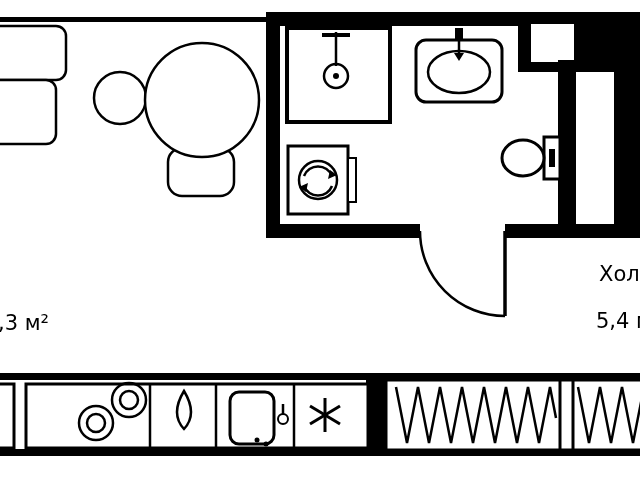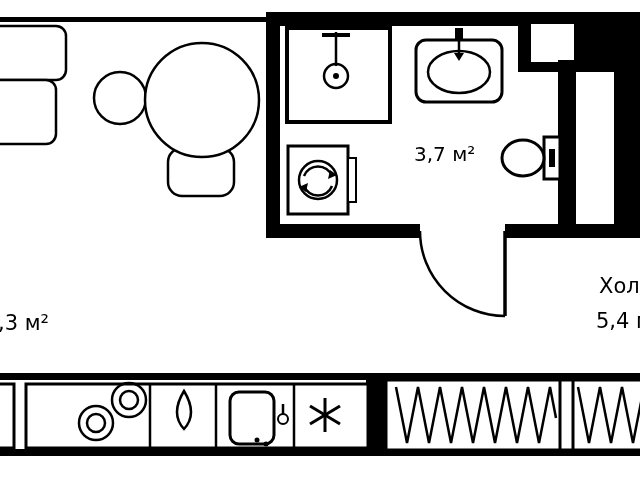--- a/index.html
+++ b/index.html
@@ -139,18 +139,17 @@
       <rect x="386" y="380" width="260" height="70" fill="#ffffff" stroke-width="3"></rect>
       <line x1="560" y1="380" x2="560" y2="450" stroke-width="3"></line>
       <line x1="573" y1="380" x2="573" y2="450" stroke-width="3"></line>
       <path stroke-width="2.5" d="M 396 387 L 407 443 L 418 387 L 429 443 L 440 387 L 451 443 L 462 387 L 473 443 L 484 387 L 495 443 L 506 387 L 517 443 L 528 387 L 539 443 L 550 387 L 556 418"></path>
       <path stroke-width="2.5" d="M 578 387 L 589 443 L 600 387 L 611 443 L 622 387 L 633 443 L 644 387"></path>
     </g>
   </svg>
 
   <div class="label lbl-21" style="left:-2px; top:312px;">,3 м²</div>
 
-  <div class="label lbl-20" style="left:414px; top:143px;">3,7 м²</div>
 
-  <div class="label lbl-21" style="left:599px; top:275px;text-align:right;">Хол</div>
+  <div class="label lbl-21" style="left:599px; top:263px;text-align:right;">Хол</div>
   <div class="label lbl-21" style="left:596px; top:310px;">5,4 м</div>
 
 </div>
 
 </body></html>

